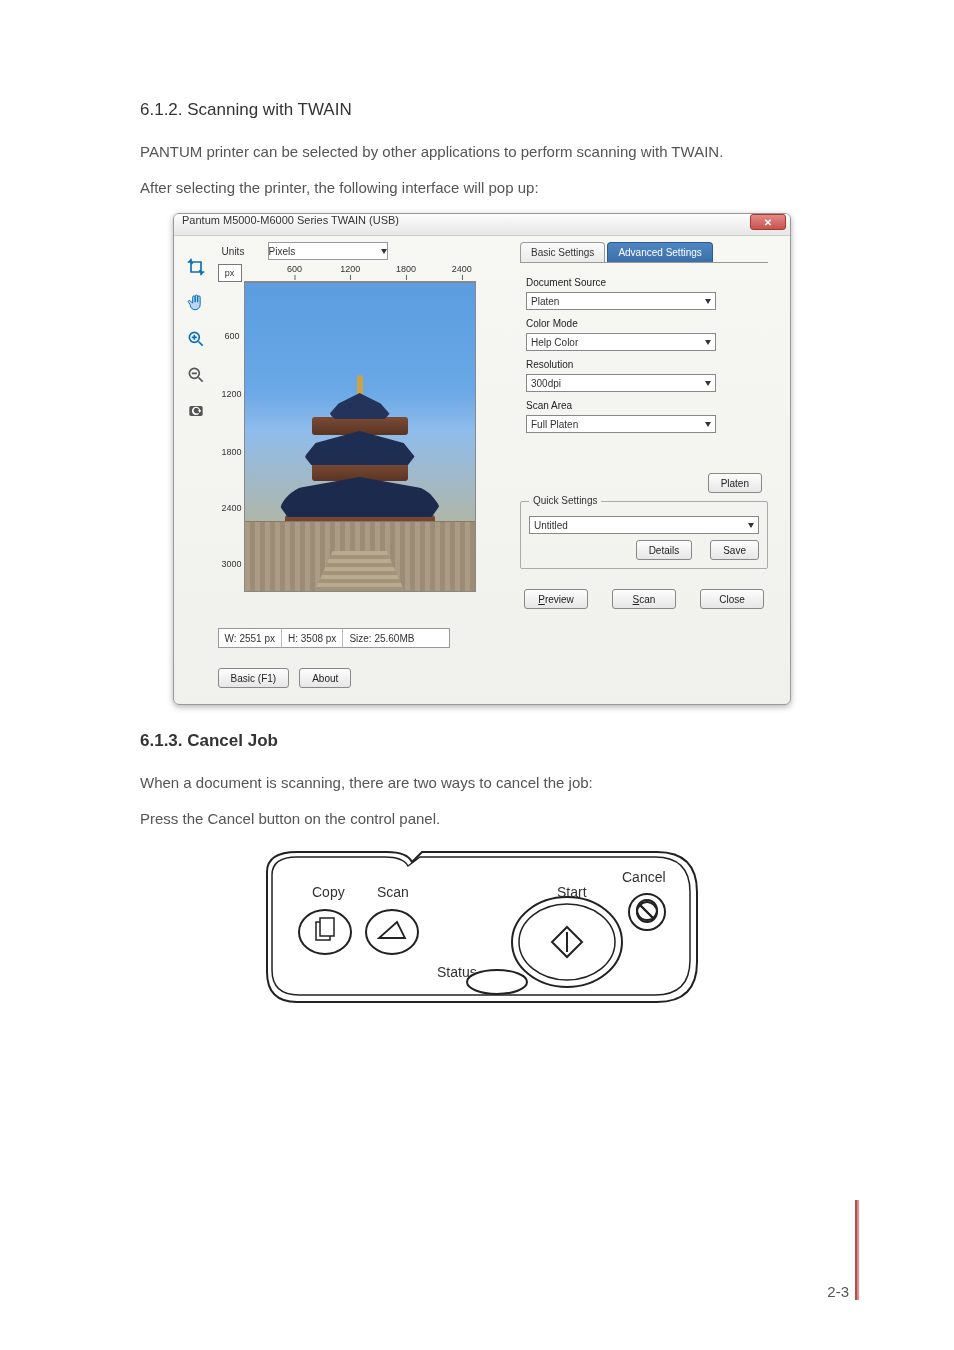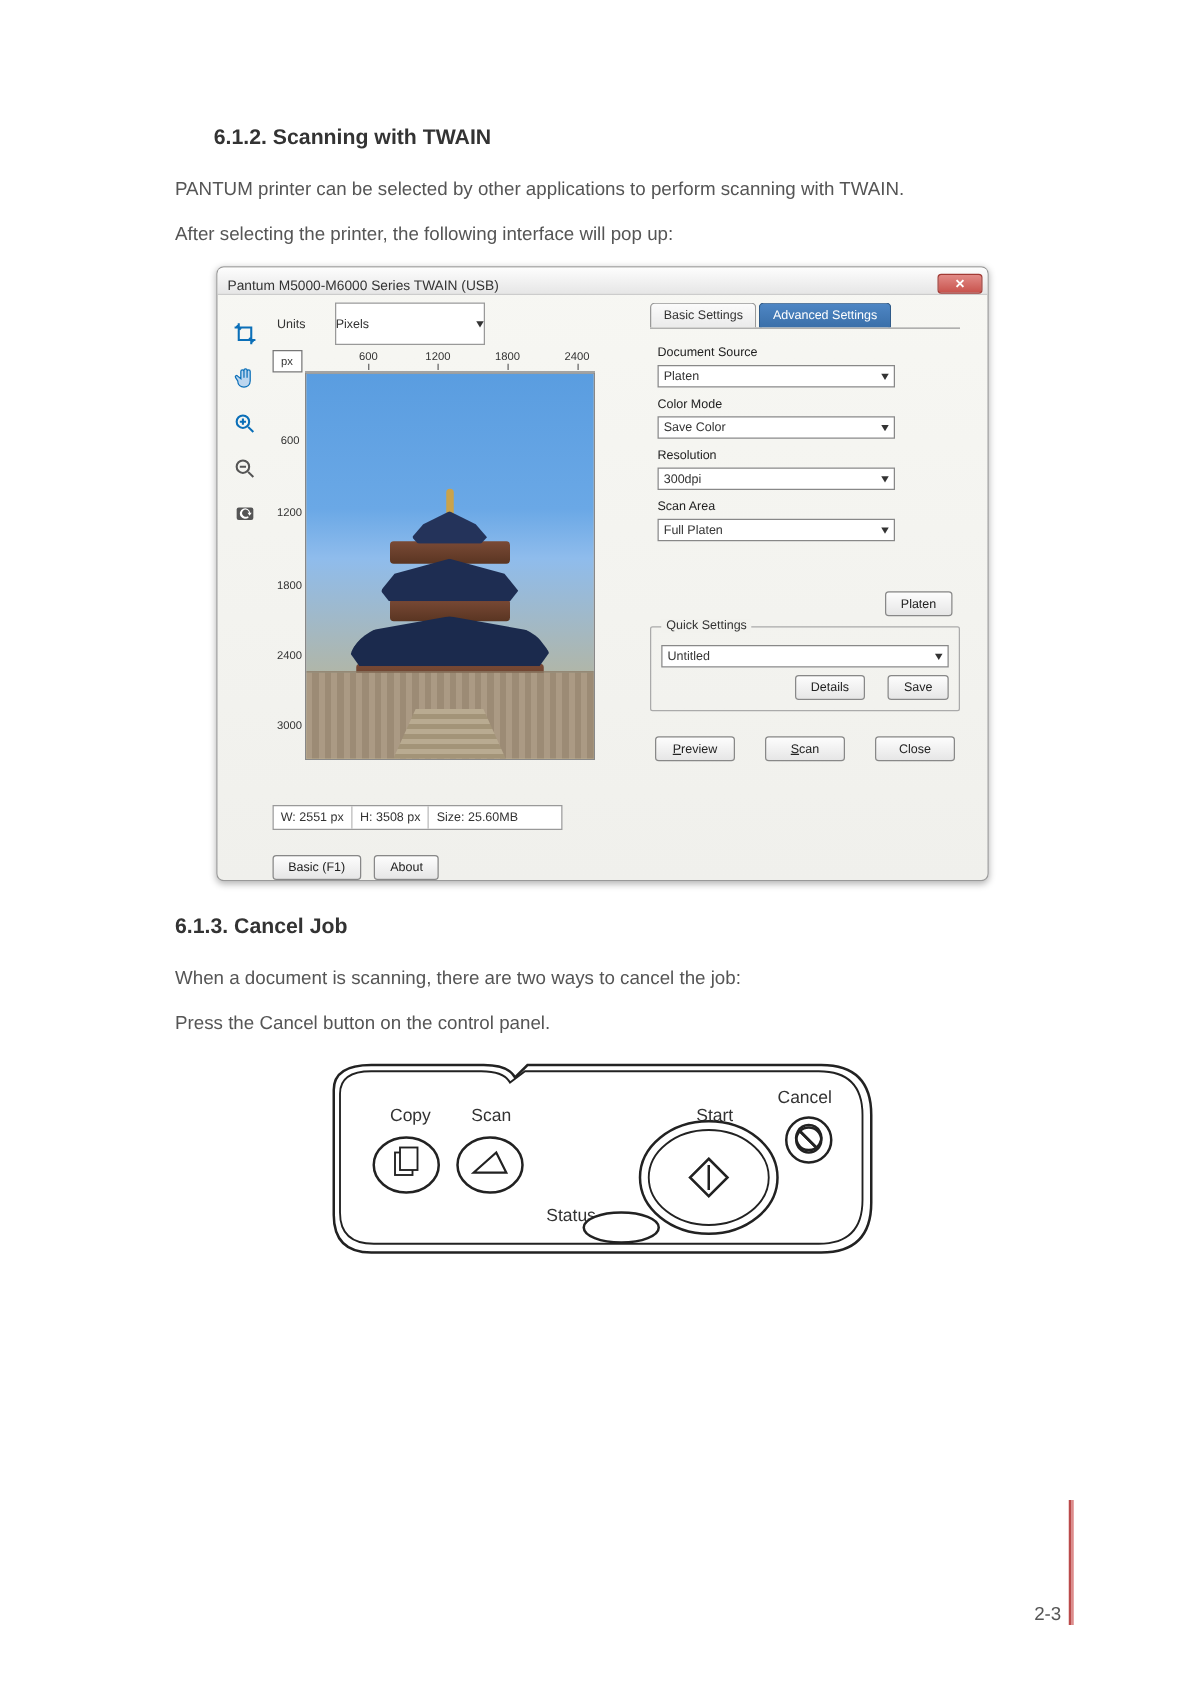--- a/index.html
+++ b/index.html
@@ -5,40 +5,40 @@
   * { box-sizing: border-box; margin: 0; padding: 0; }
   body {
     font-family: Arial, "Helvetica Neue", Helvetica, sans-serif;
     background: #fff;
     width: 954px;
     height: 1350px;
     position: relative;
     color: #333;
   }
   .page { padding: 100px 130px 0 140px; }
-  .h612 { font-size: 17px; font-weight: bold; color: #333; margin-bottom: 16px; margin-left: 31px; }
+  .h612 { font-size: 17px; font-weight: normal; color: #333; margin-bottom: 16px; }
   .para { font-size: 15px; color: #555; line-height: 2.1; margin-bottom: 4px; }
 
   
   .twain-window {
     width: 618px; height: 492px;
     margin: 10px auto 26px auto;
     background: linear-gradient(#f7f7f3,#f0f0ec);
     border: 1px solid #999;
     border-radius: 6px;
     box-shadow: 0 2px 6px rgba(0,0,0,0.3);
     position: relative;
     overflow: hidden;
     font-size: 10px;
   }
   .titlebar {
     height: 22px;
     background: linear-gradient(#fdfdfd,#e6e6e6);
     border-bottom: 1px solid #ccc;
-    display: flex; align-items: flex-end;
+    display: flex; align-items: flex-start;
     padding: 0 4px 0 8px;
     color: #333;
     font-size: 11px;
   }
   .titlebar .spacer { flex: 1; }
   .close-btn {
     width: 36px; height: 16px;
     background: linear-gradient(#e28a86,#c8534d);
     border: 1px solid #a13a34;
     border-radius: 3px;
@@ -46,21 +46,21 @@
     color:#fff; font-size: 10px; font-weight:bold;
   }
   .twain-body { display:flex; height: calc(100% - 22px); }
   .left-col { width: 45px; padding-top: 20px; display:flex; flex-direction:column; align-items:center; gap: 14px; }
   .tool-icon { width: 22px; height: 22px; display:flex;align-items:center;justify-content:center; }
   .tool-icon svg { width: 20px; height: 20px; }
   .preview-col { width: 275px; padding: 6px 0 0 0; position:relative; }
   .units-row { display:flex; align-items:center; gap:6px; margin-bottom: 4px; }
   .units-row .lbl { width: 44px; padding-left:4px; }
   .units-select {
-    width: 120px; height: 34px; border:1px solid #999; background:#fff;
+    width: 120px; height: 18px; border:1px solid #999; background:#fff;
     display:flex; align-items:center; justify-content:space-between;
     padding: 0 0;
   }
   .caret { width:0;height:0;border-left:3px solid transparent;border-right:3px solid transparent;border-top:5px solid #333; }
   .ruler-area{ position:relative; margin-left: 0; }
   .h-ruler{
     position:relative; height:18px; margin-left:26px; width: 232px;
     border-bottom:1px solid #888;
     display:flex;
     font-size:9px;
@@ -267,21 +267,21 @@
           <div class="tab active">Advanced Settings</div>
         </div>
         <div class="settings-box">
           <div class="field-label">Document Source</div>
           <div class="dropdown">
             <span>Platen</span>
               <span class="caret"></span>
           </div>
           <div class="field-label">Color Mode</div>
           <div class="dropdown">
-            <span>Save Color</span>
+            <span>Help Color</span>
               <span class="caret"></span>
           </div>
           <div class="field-label">Resolution</div>
           <div class="dropdown">
             <span>300dpi</span>
               <span class="caret"></span>
           </div>
           <div class="field-label">Scan Area</div>
           <div class="dropdown">
             <span>Full Platen</span>

